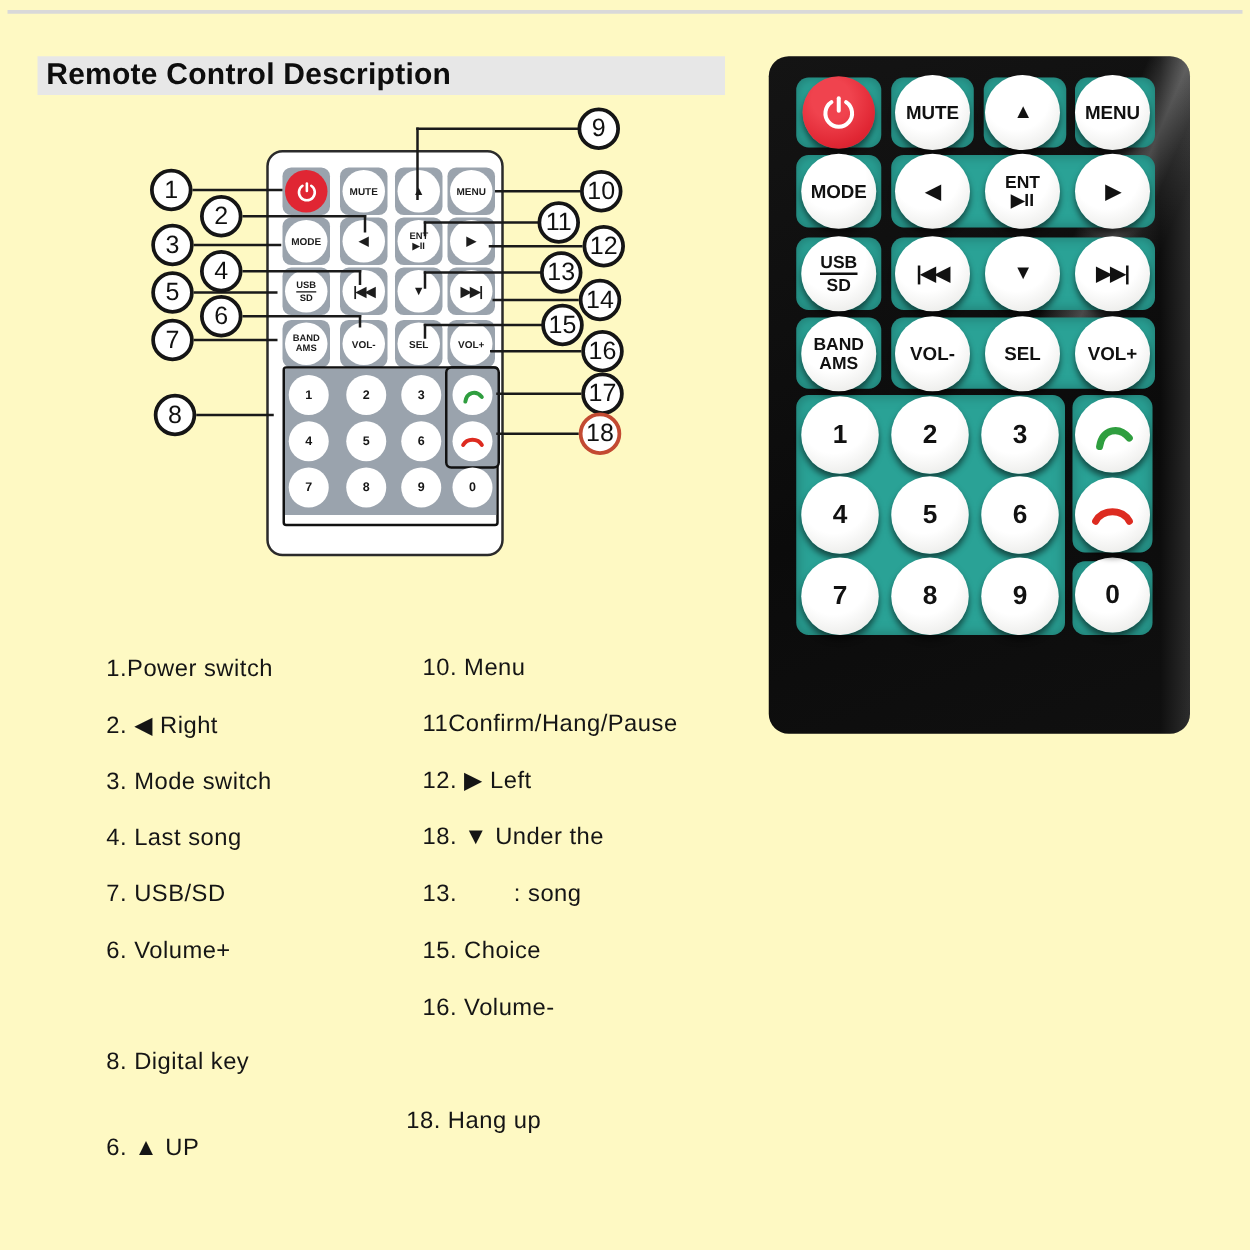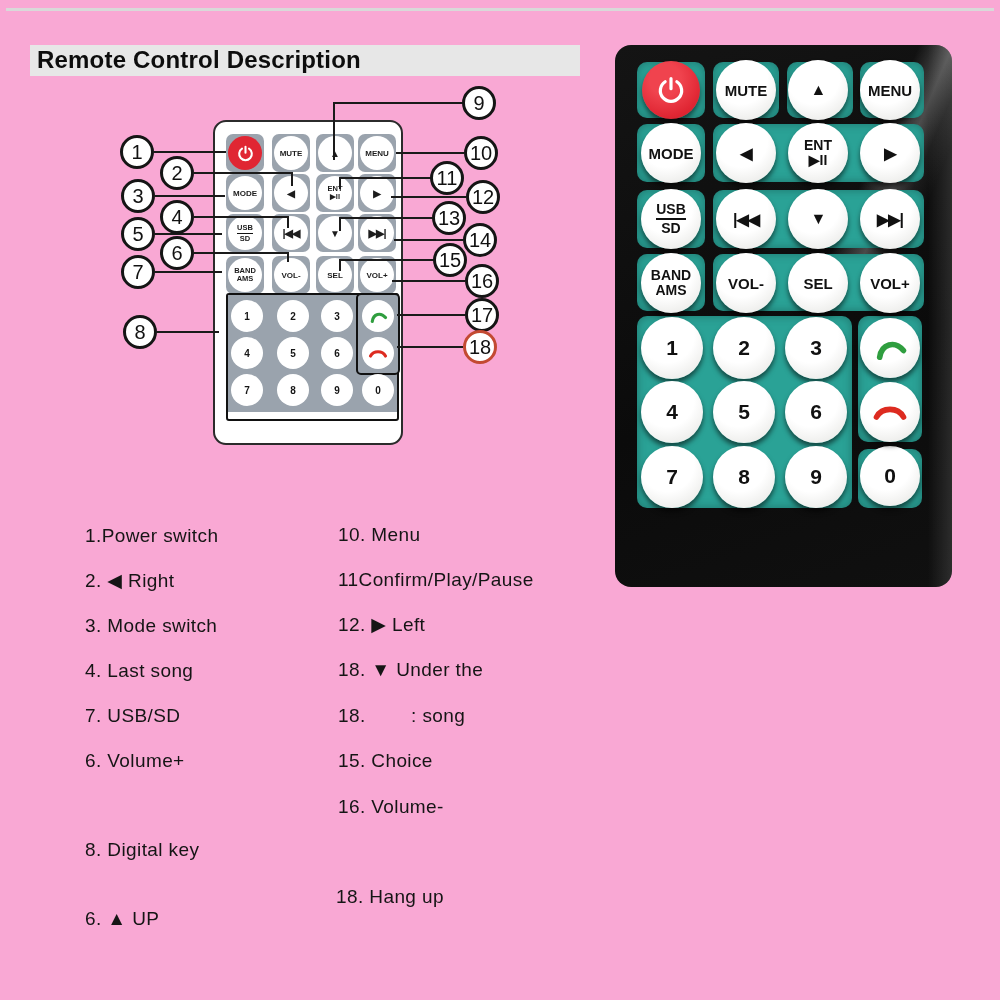--- a/index.html
+++ b/index.html
@@ -1,16 +1,16 @@
 <!DOCTYPE html>
 <html><head>
 <meta charset="utf-8">
 <style>
   html,body { margin:0; padding:0; background:#fff; }
-  .stage { position:relative; width:1000px; height:1000px; background:#f9a8d4; overflow:hidden;
+  .stage { position:relative; width:1000px; height:1000px; background:#fef9c3; overflow:hidden;
            font-family:"Liberation Sans", sans-serif; color:#161616; }
 
   
   .topline { position:absolute; left:6px; top:8px; width:988px; height:3px; background:#d9d9d9; }
 
   
   .titlebar { position:absolute; left:30px; top:45px; width:550px; height:31px; background:#e7e7e7; }
   .titletext { position:absolute; left:37px; top:46px; font-size:24px; font-weight:bold; color:#0d0d0d; letter-spacing:0.2px; }
 
   
@@ -407,21 +407,21 @@
   <div class="leg" style="left:85px;top:524px">1.Power switch</div>
   <div class="leg" style="left:85px;top:569px">2. ◀ Right</div>
   <div class="leg" style="left:85px;top:614px">3. Mode switch</div>
   <div class="leg" style="left:85px;top:659px">4. Last song</div>
   <div class="leg" style="left:85px;top:704px">7. USB/SD</div>
   <div class="leg" style="left:85px;top:749px">6. Volume+</div>
   <div class="leg" style="left:85px;top:838px">8. Digital key</div>
   <div class="leg" style="left:85px;top:907px">6. ▲ UP</div>
 
   <div class="leg" style="left:338px;top:523px">10. Menu</div>
-  <div class="leg" style="left:338px;top:568px">11Confirm/Play/Pause</div>
+  <div class="leg" style="left:338px;top:568px">11Confirm/Hang/Pause</div>
   <div class="leg" style="left:338px;top:613px">12. ▶ Left</div>
   <div class="leg" style="left:338px;top:658px">18. ▼ Under the</div>
-  <div class="leg" style="left:338px;top:704px">18.        : song</div>
+  <div class="leg" style="left:338px;top:704px">13.        : song</div>
   <div class="leg" style="left:338px;top:749px">15. Choice</div>
   <div class="leg" style="left:338px;top:795px">16. Volume-</div>
-  <div class="leg" style="left:336px;top:885px">18. Hang up</div>
+  <div class="leg" style="left:325px;top:885px">18. Hang up</div>
 
 </div>
 
 </body></html>

